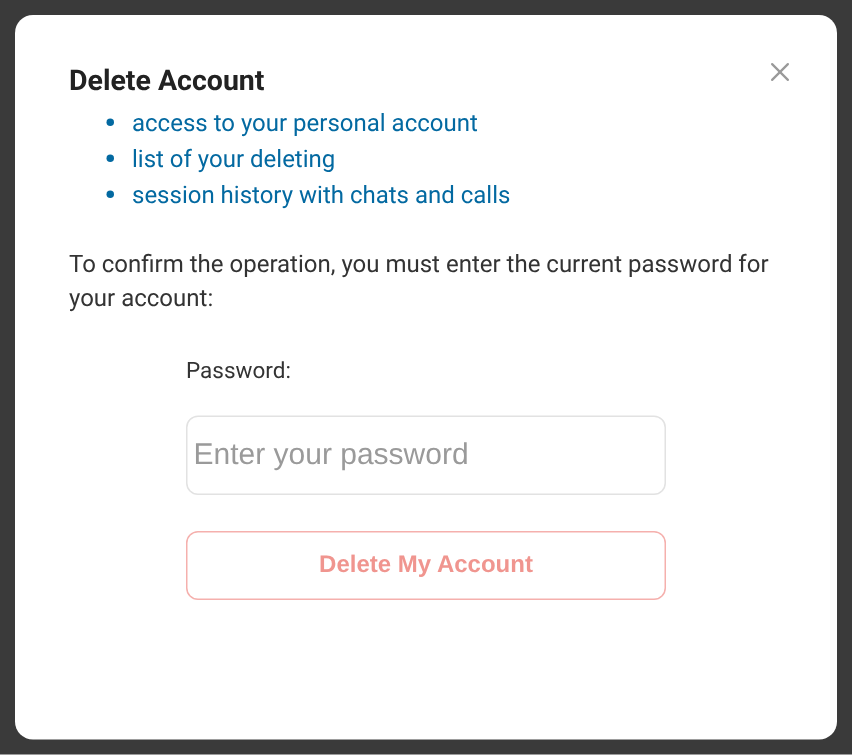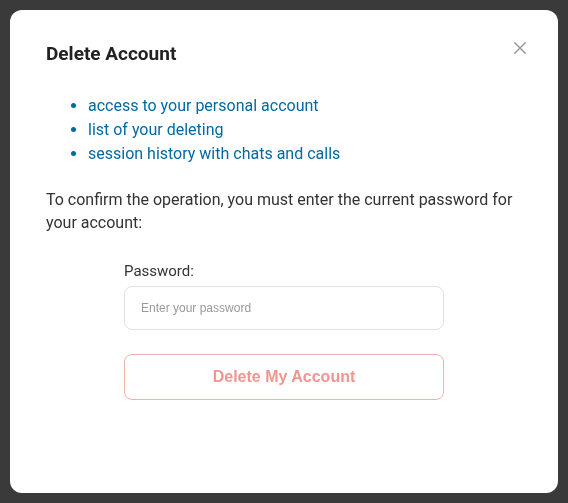--- a/index.html
+++ b/index.html
@@ -23,21 +23,21 @@
       width: 548px;
       height: 483px;
       padding: 32px 36px;
       position: relative;
       color: #333;
     }
     .modal-title {
       font-size: 19px;
       font-weight: 700;
       color: #222;
-      margin-bottom: 29px;
+      margin-bottom: 5px;
     }
     .close-btn {
       position: absolute;
       top: 26px;
       right: 26px;
       width: 24px;
       height: 24px;
       cursor: pointer;
       display: flex;
       align-items: center;
@@ -71,29 +71,29 @@
       color: #333;
       line-height: 1.45;
       margin-bottom: 28px;
     }
     .form-area {
       padding: 0 78px;
     }
     .field-label {
       font-size: 15px;
       color: #333;
-      margin-bottom: 6px;
+      margin-bottom: 21px;
       display: block;
     }
     .password-input {
       width: 100%;
       border: 1px solid #e2e2e2;
       border-radius: 8px;
-      padding: 14px 16px;
-      font-size: 12px;
+      padding: 14px 4px;
+      font-size: 20px;
       color: #333;
       outline: none;
       margin-bottom: 24px;
     }
     .password-input::placeholder {
       color: #9a9a9a;
     }
     .delete-btn {
       width: 100%;
       border: 1.5px solid #f5b0ad;

